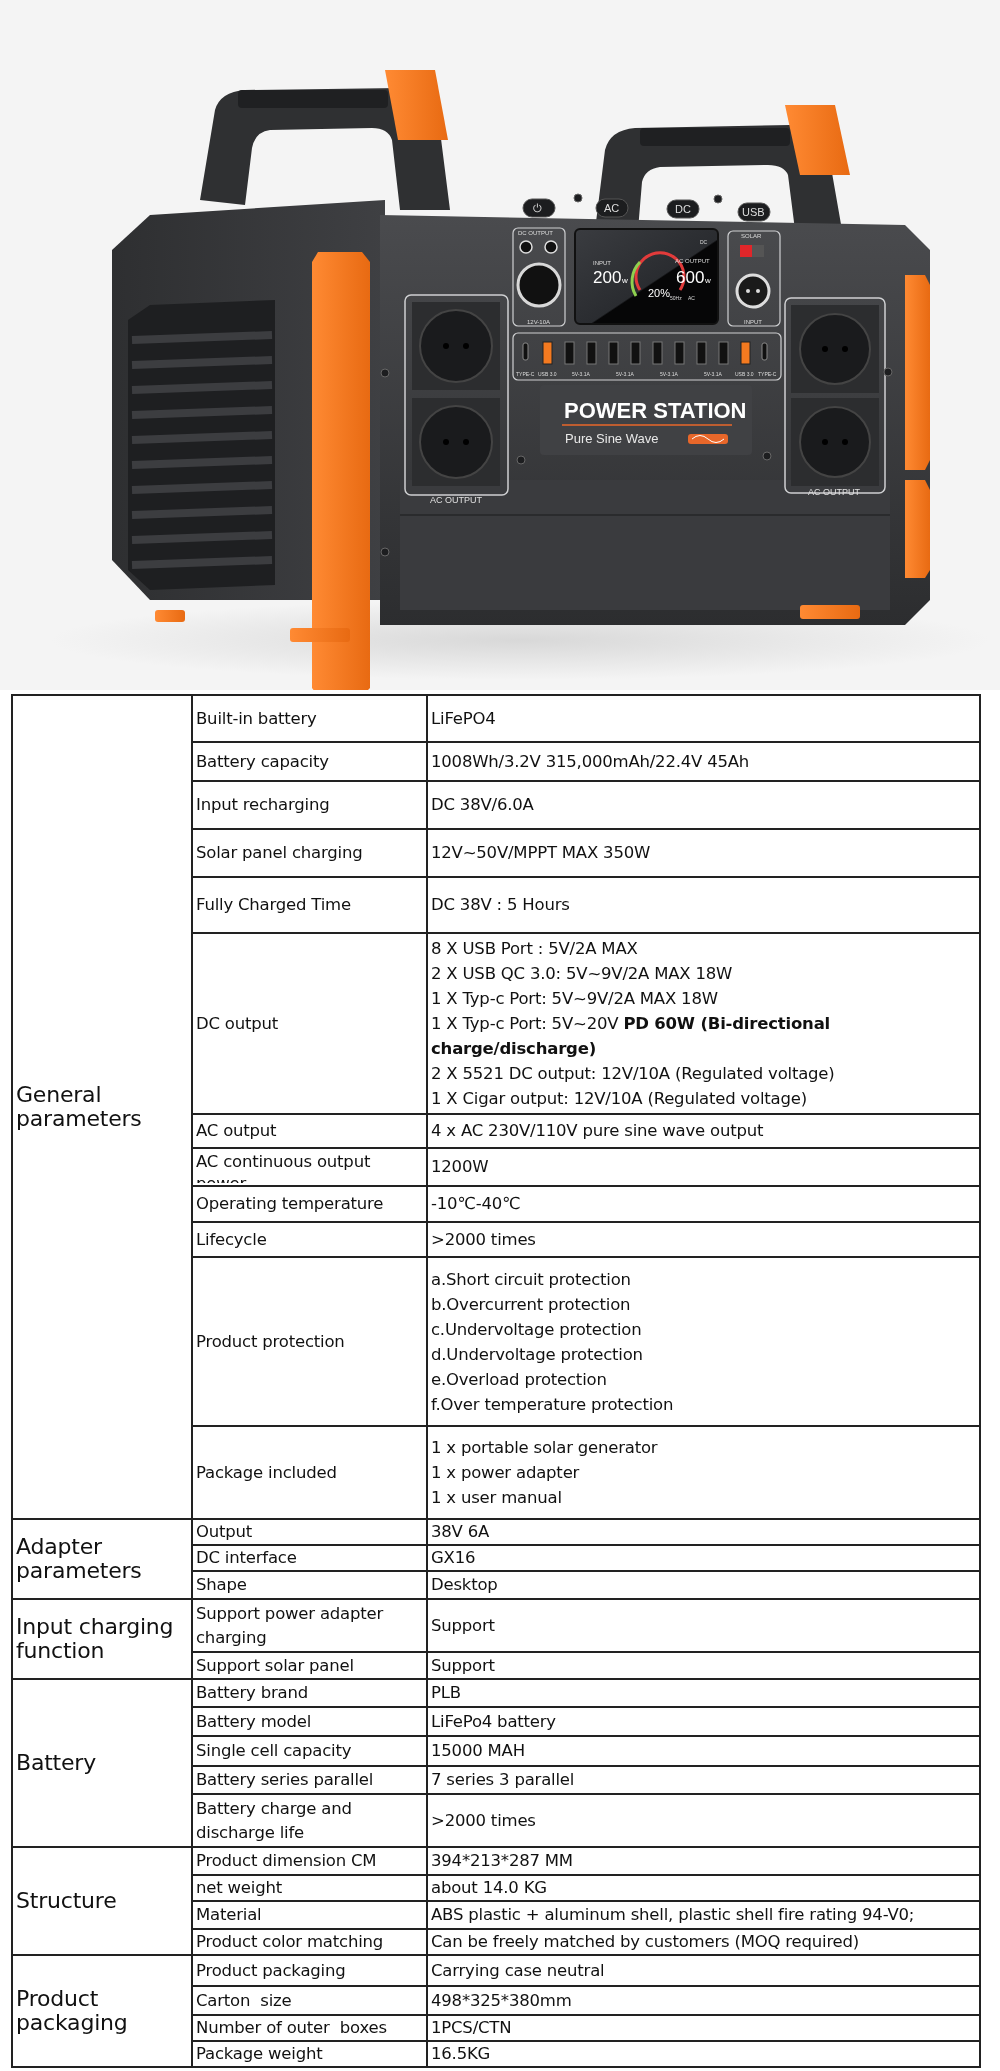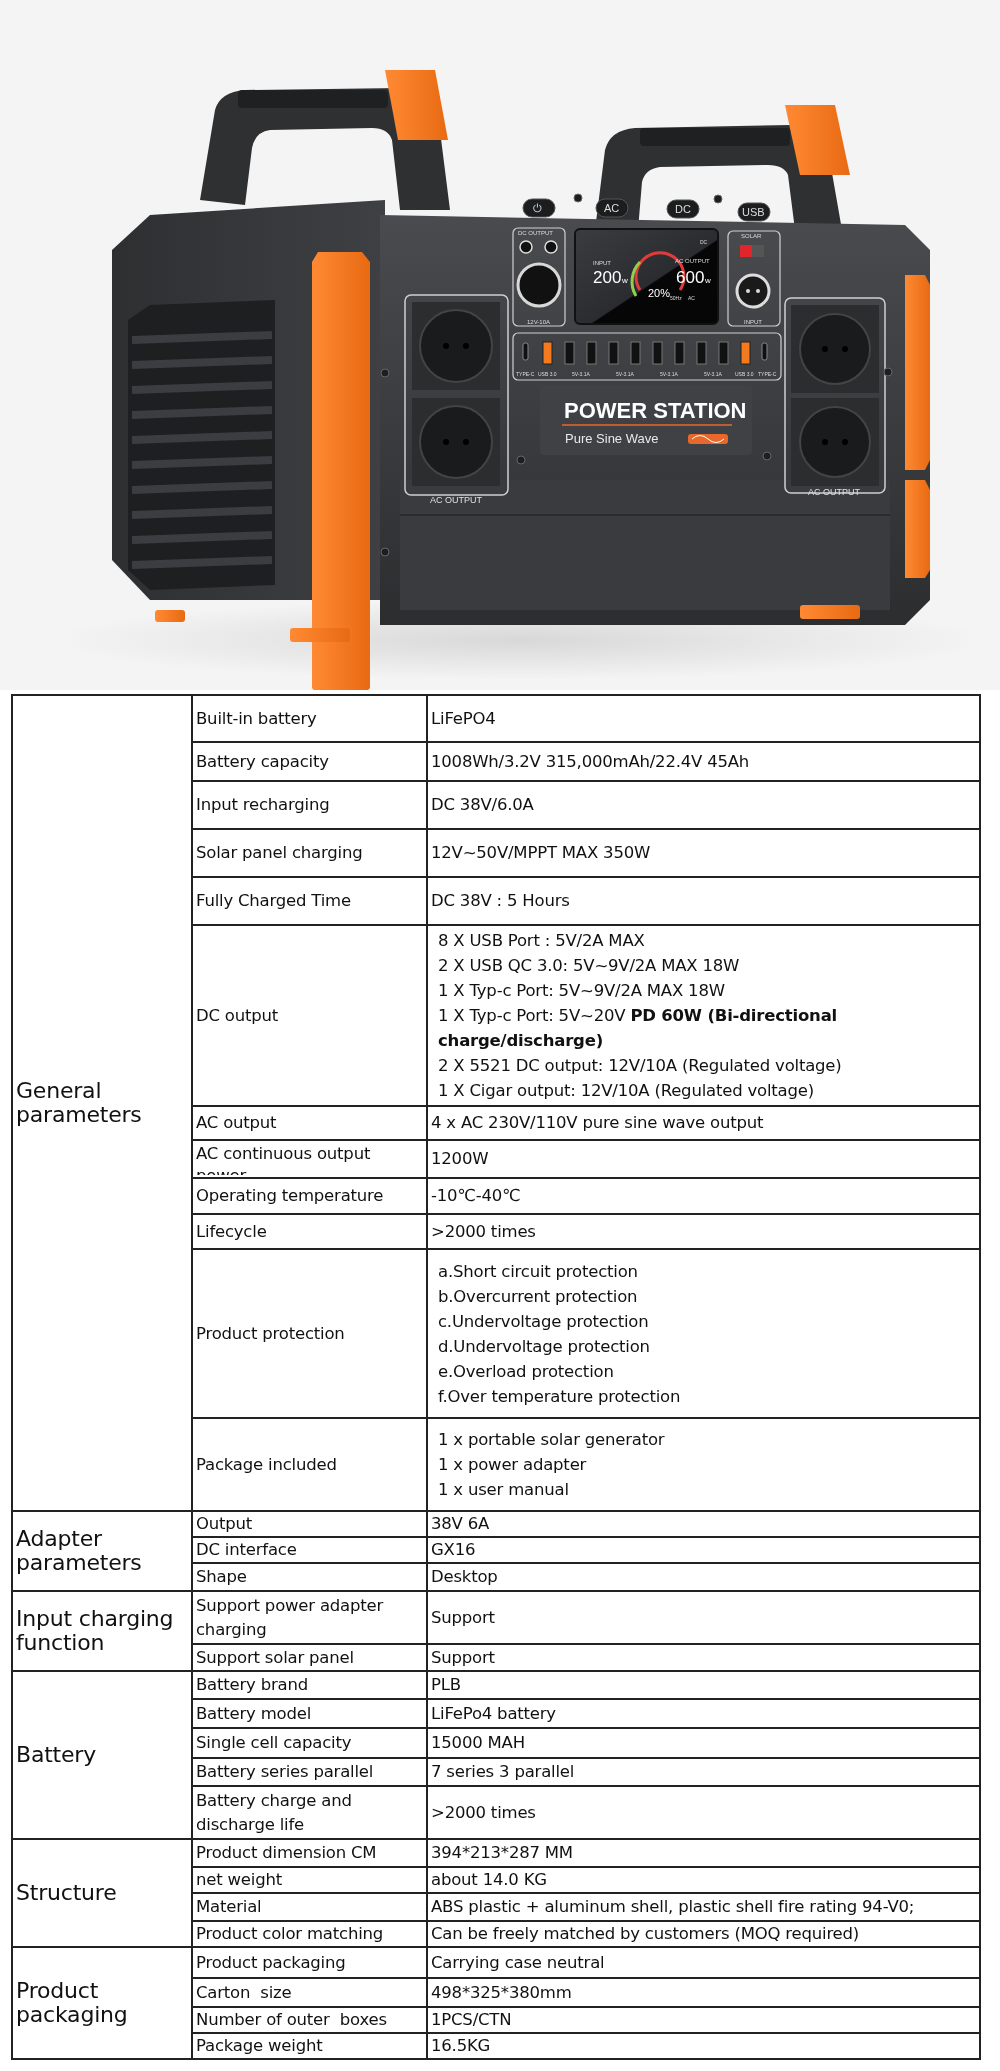--- a/index.html
+++ b/index.html
@@ -3,21 +3,21 @@
 <meta charset="utf-8">
 <style>
   html, body { margin: 0; padding: 0; background: #ffffff; }
   body { width: 1000px; height: 2071px; position: relative; overflow: hidden; font-family: "DejaVu Sans", sans-serif; color: #111; }
   #hero { position: absolute; left: 0; top: 0; width: 1000px; height: 690px; background: #f4f4f4; }
   #hero svg { position: absolute; left: 0; top: 0; }
   .svgtext { font-family: "Liberation Sans", sans-serif; }
   #spec-table { position: absolute; left: 11px; top: 694px; width: 968px; border-collapse: collapse; table-layout: fixed; }
   #spec-table td { border: 2px solid #222; padding: 0 3px; font-size: 16.5px; line-height: 24px; vertical-align: middle; overflow: hidden; font-family: "DejaVu Sans", sans-serif; letter-spacing: -0.2px; }
   #spec-table td.group { font-size: 22px; }
-  #spec-table td.val div { line-height: 25px; margin-left: 7px; }
+  #spec-table td.val div { line-height: 25px; }
   b { font-weight: bold; }
 </style>
 </head>
 <body>
 
 <div id="hero">
 <svg width="1000" height="690" viewBox="0 0 1000 690">
   <defs>
     <linearGradient id="bodyG" x1="0" y1="0" x2="0" y2="1">
       <stop offset="0" stop-color="#4a4b4e"></stop>
@@ -227,21 +227,21 @@
       <td class="val">1008Wh/3.2V 315,000mAh/22.4V 45Ah</td>
     </tr>
     <tr style="height:48px">
       <td>Input recharging</td>
       <td class="val">DC 38V/6.0A</td>
     </tr>
     <tr style="height:48px">
       <td>Solar panel charging</td>
       <td class="val">12V~50V/MPPT MAX 350W</td>
     </tr>
-    <tr style="height:48px">
+    <tr style="height:56px">
       <td>Fully Charged Time</td>
       <td class="val">DC 38V : 5 Hours</td>
     </tr>
     <tr style="height:181px">
       <td>DC output</td>
       <td class="val">
         <div>8 X USB Port : 5V/2A MAX</div>
         <div>2 X USB QC 3.0: 5V~9V/2A MAX 18W</div>
         <div>1 X Typ-c Port: 5V~9V/2A MAX 18W</div>
         <div><span>1 X Typ-c Port: 5V~20V </span><b>PD 60W (Bi-directional charge/discharge)</b></div>

